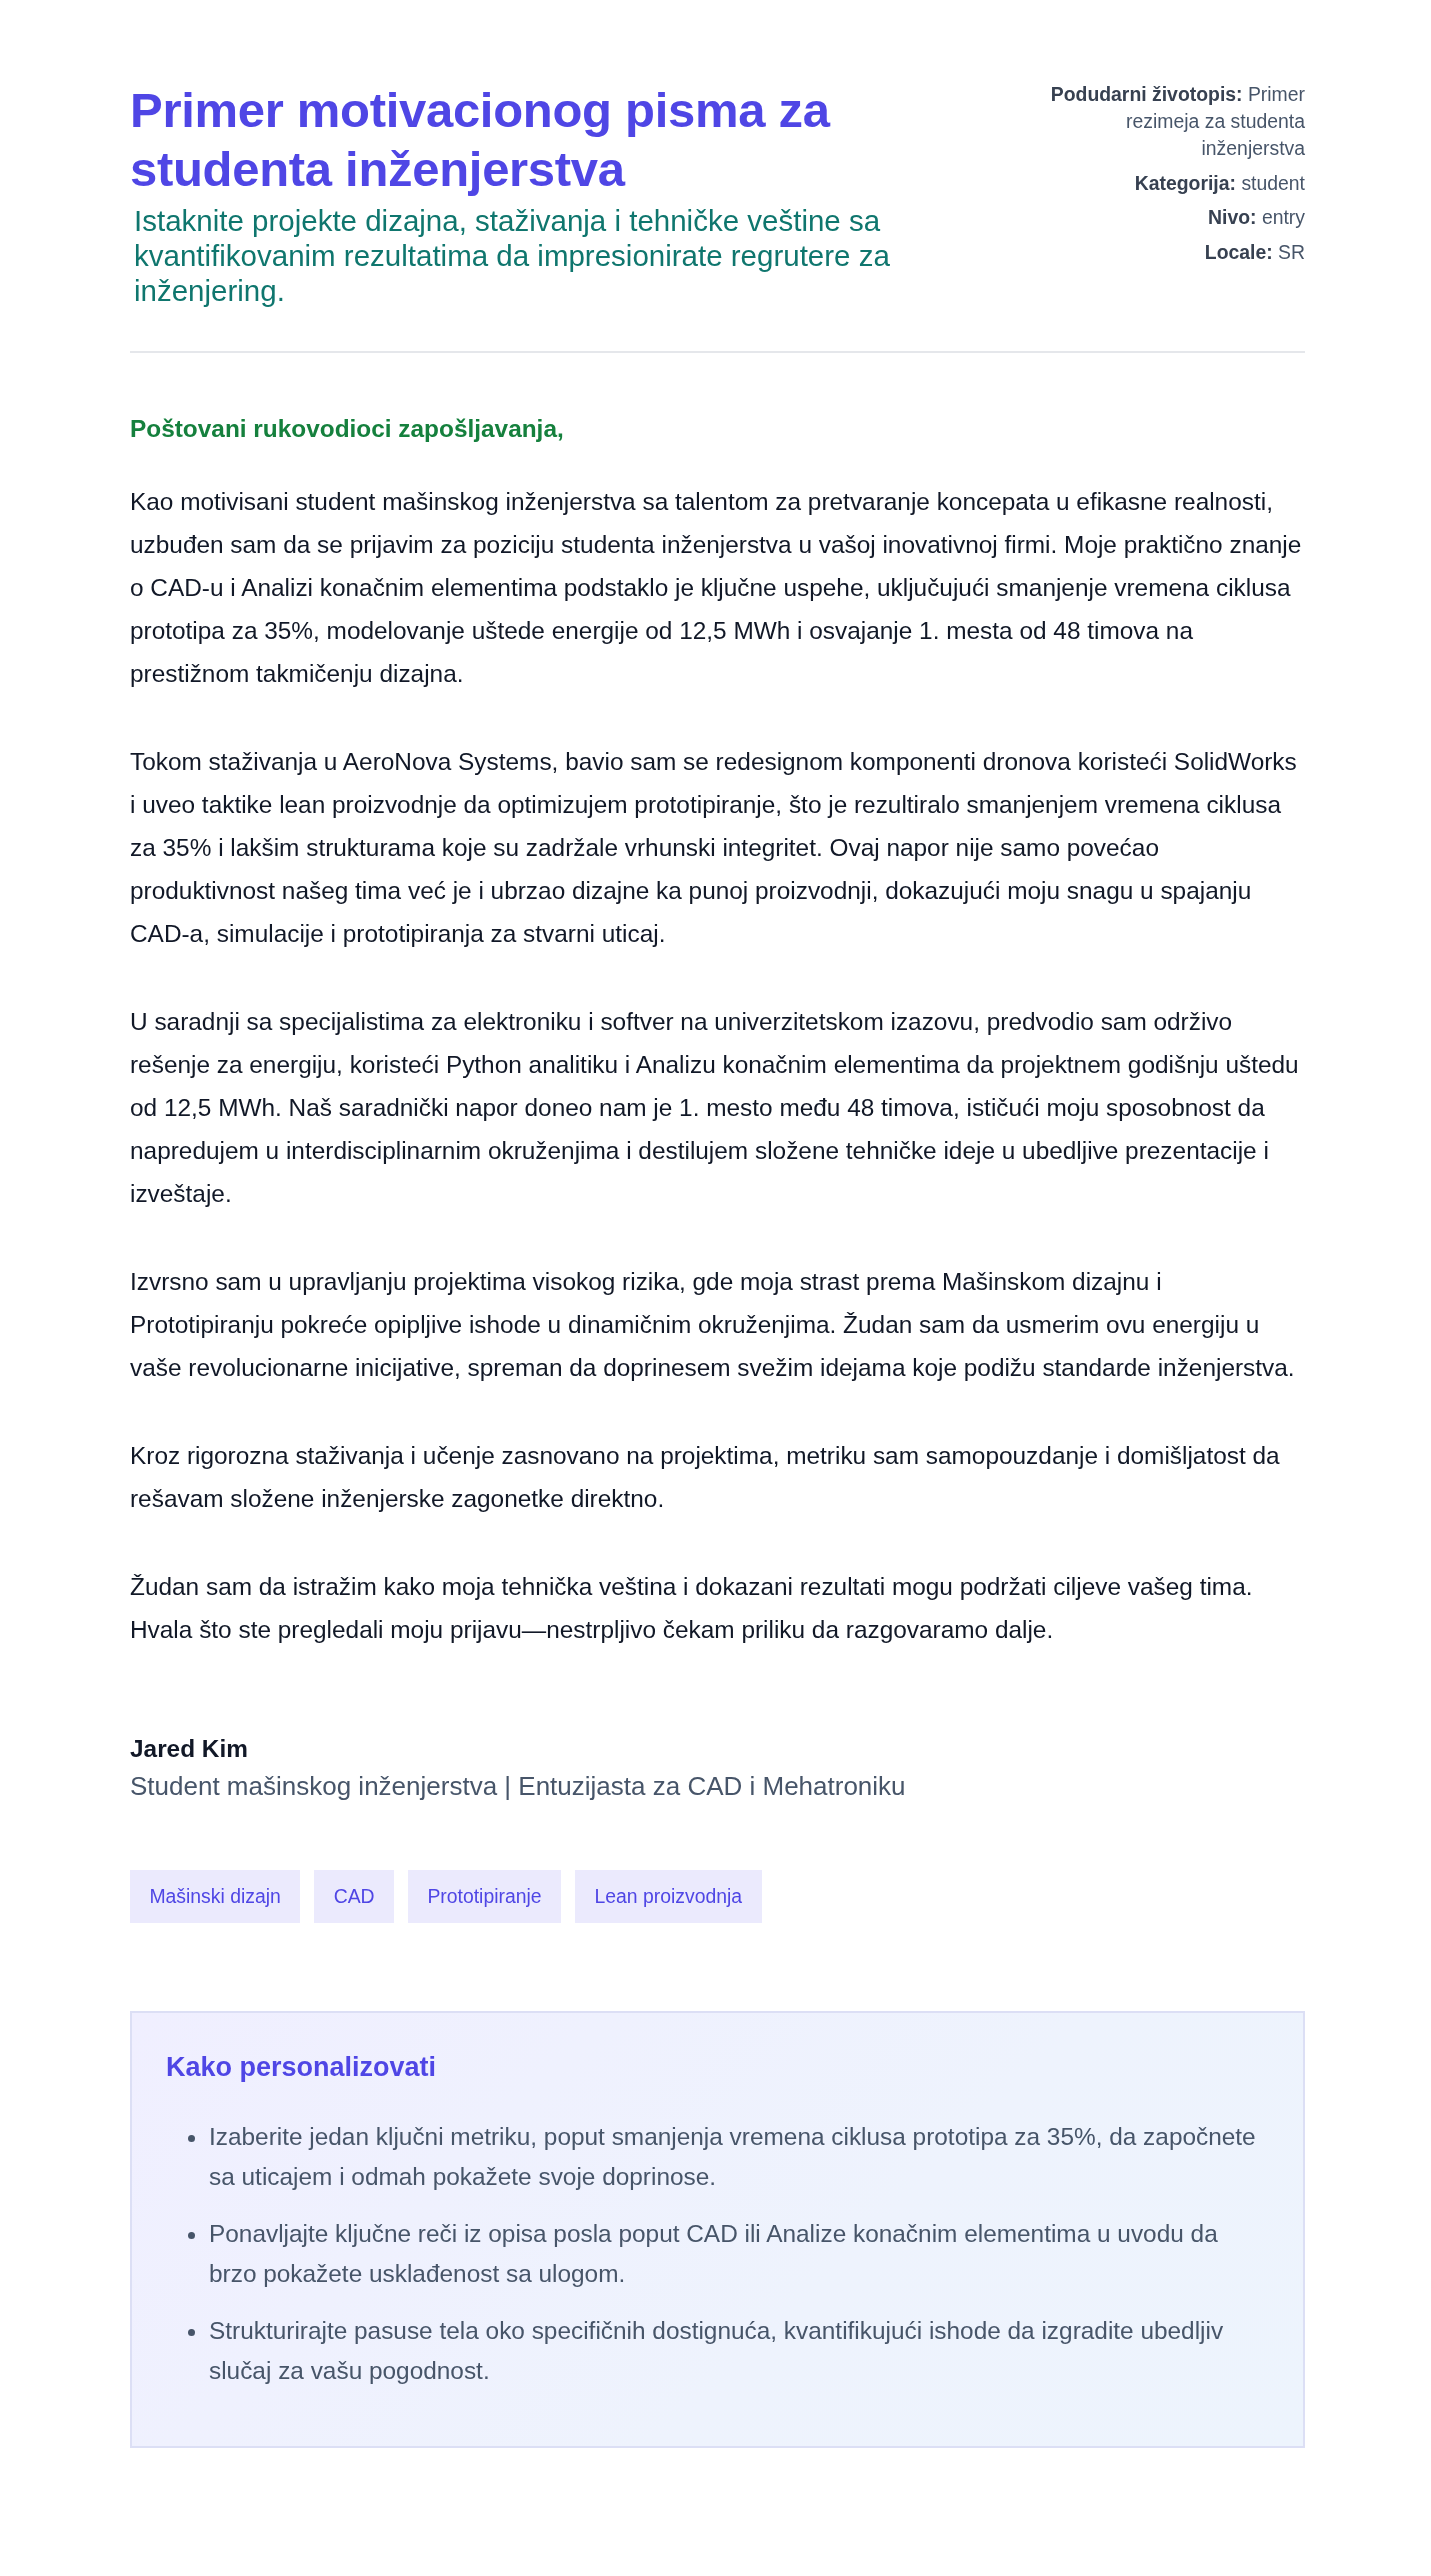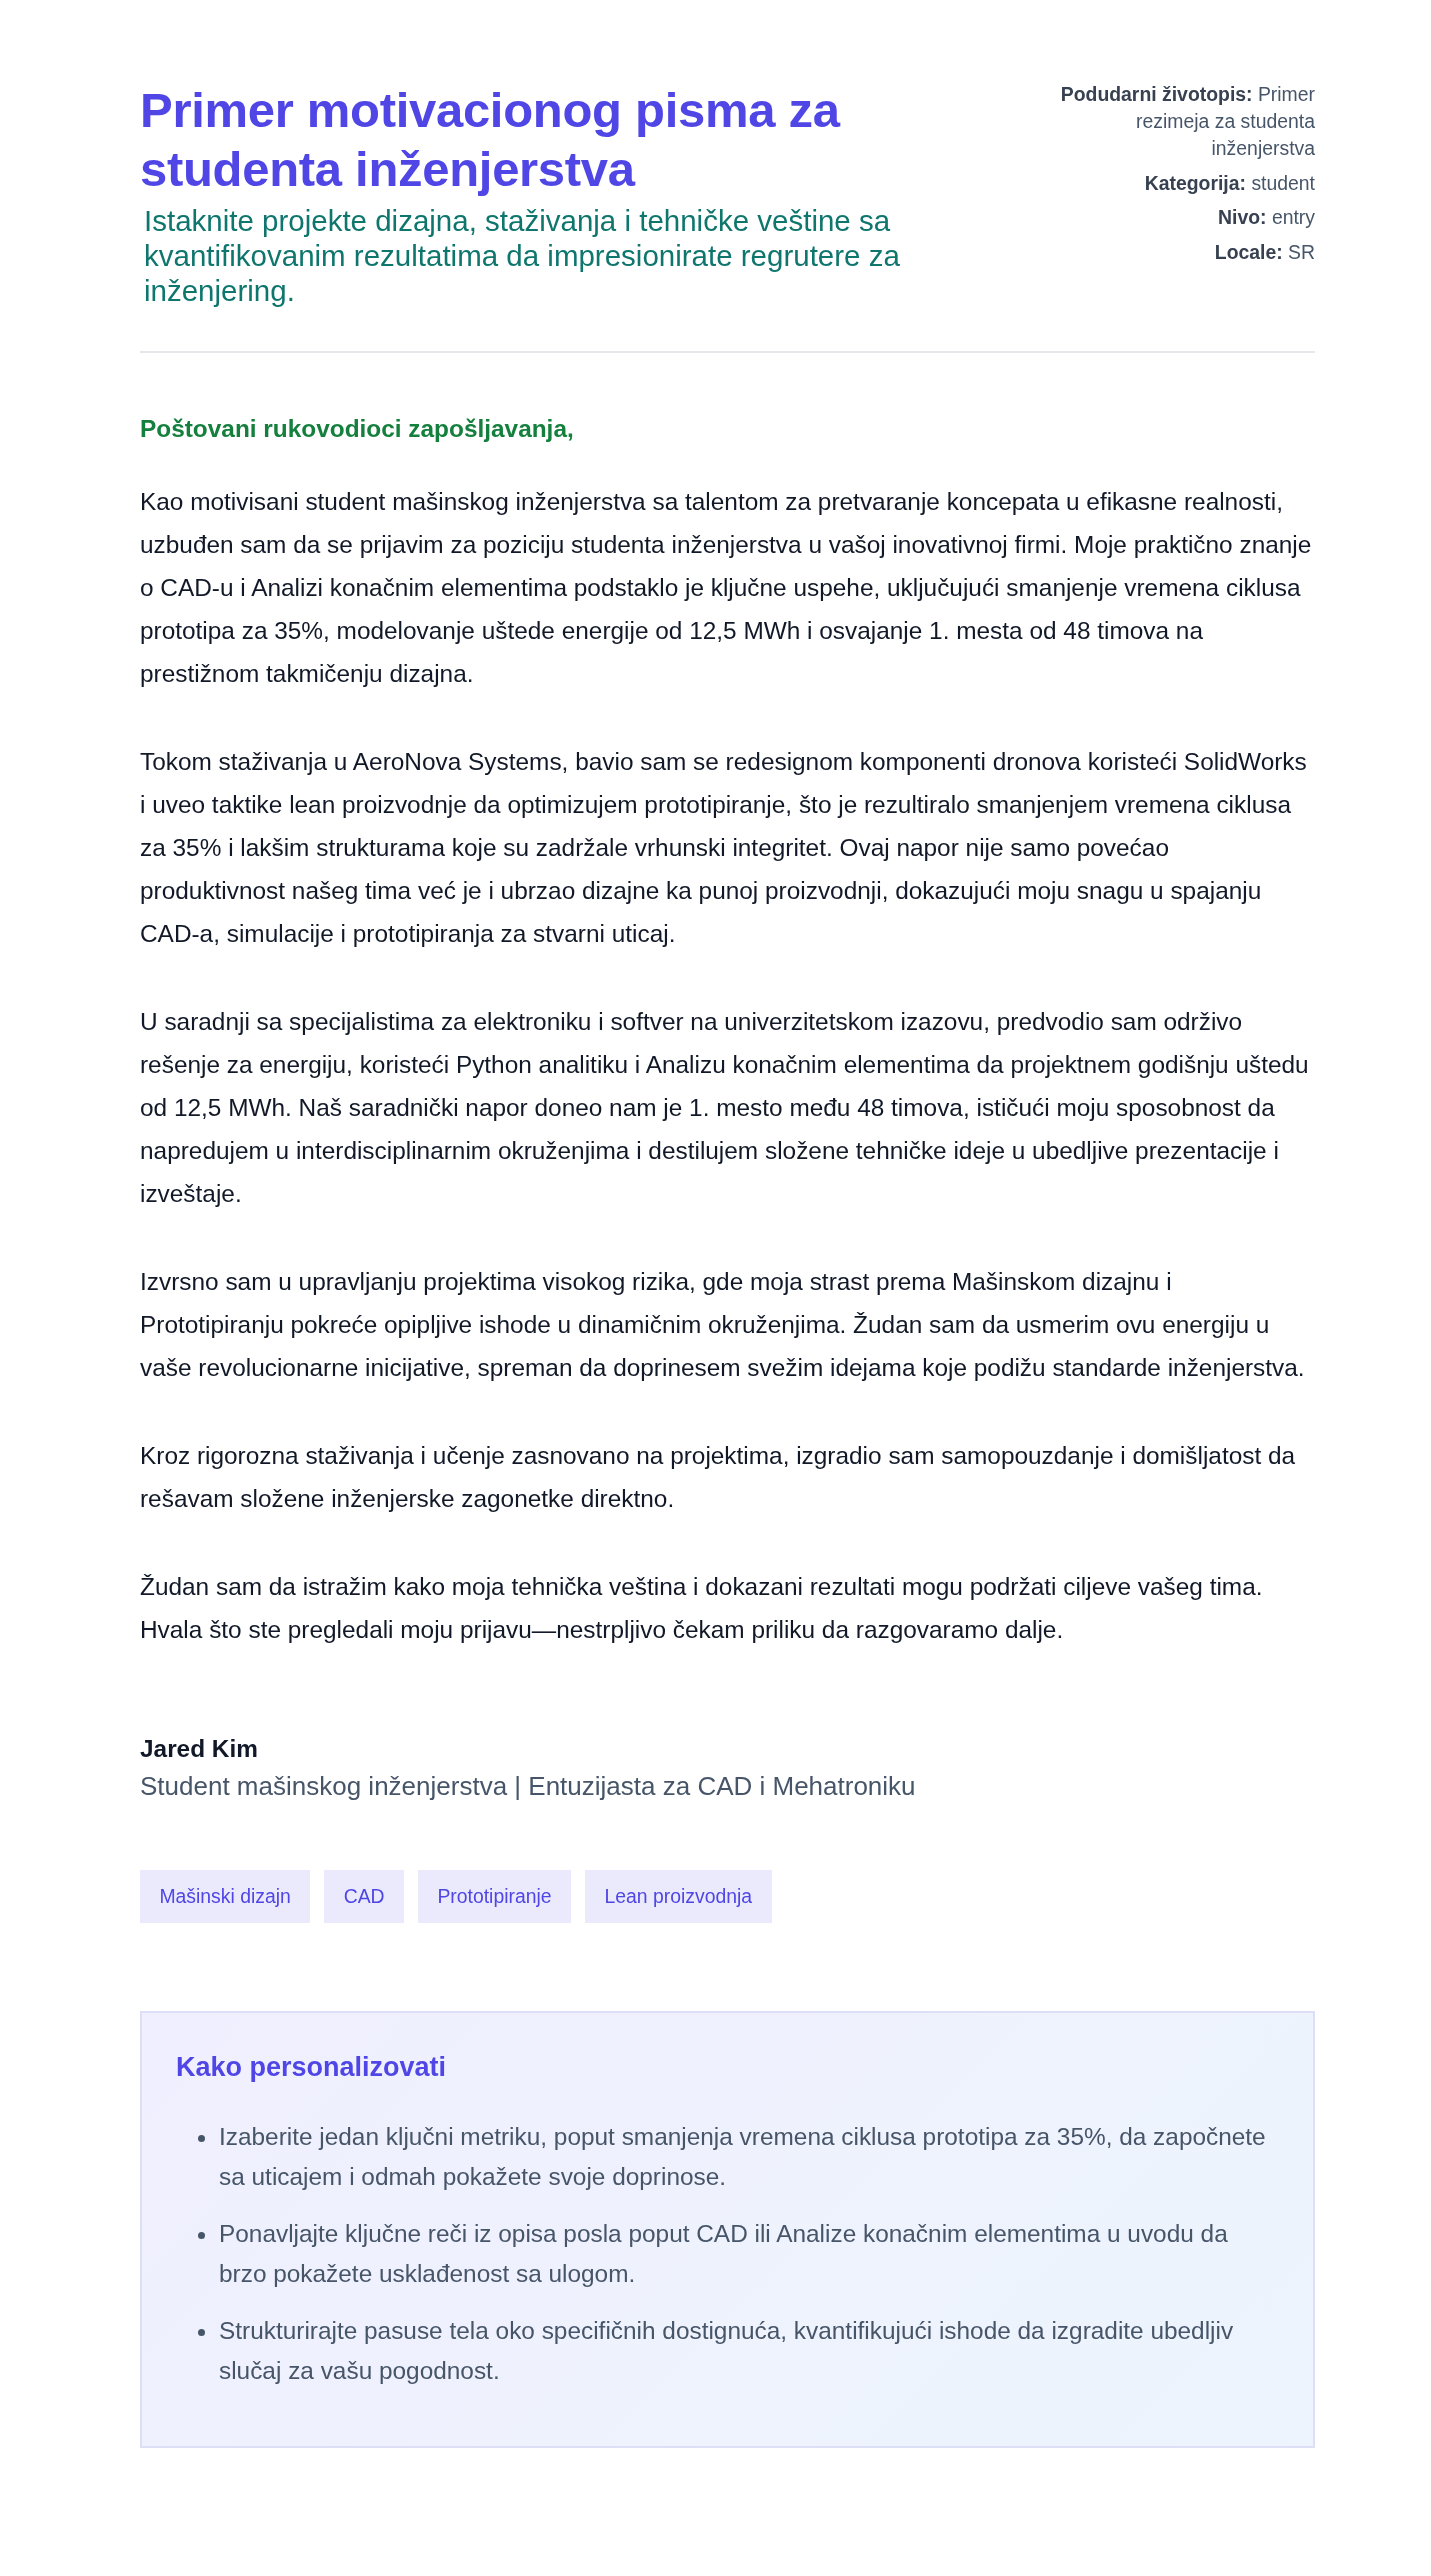--- a/index.html
+++ b/index.html
@@ -9,21 +9,21 @@
       font-family: "Liberation Sans", "DejaVu Sans", sans-serif;
       color: #111827;
     }
     .page {
       position: relative;
       width: 1175px;
       margin: 0 auto;
       padding-top: 81px;
       padding-left: 0;
       box-sizing: border-box;
-      left: 12px;
+      left: 2px;
     }
     header.doc-header {
       display: flex;
       justify-content: space-between;
       align-items: flex-start;
       padding-bottom: 39px;
       border-bottom: 2.5px solid #e5e7eb;
     }
     .header-left { width: 859px; }
     .title {
@@ -145,21 +145,21 @@
     </div>
   </header>
 
   <section>
     <p class="greeting">Poštovani rukovodioci zapošljavanja,</p>
     <div class="body-text">
       <p>Kao motivisani student mašinskog inženjerstva sa talentom za pretvaranje koncepata u efikasne realnosti, uzbuđen sam da se prijavim za poziciju studenta inženjerstva u vašoj inovativnoj firmi. Moje praktično znanje o CAD-u i Analizi konačnim elementima podstaklo je ključne uspehe, uključujući smanjenje vremena ciklusa prototipa za 35%, modelovanje uštede energije od 12,5 MWh i osvajanje 1. mesta od 48 timova na prestižnom takmičenju dizajna.</p>
       <p>Tokom staživanja u AeroNova Systems, bavio sam se redesignom komponenti dronova koristeći SolidWorks i uveo taktike lean proizvodnje da optimizujem prototipiranje, što je rezultiralo smanjenjem vremena ciklusa za 35% i lakšim strukturama koje su zadržale vrhunski integritet. Ovaj napor nije samo povećao produktivnost našeg tima već je i ubrzao dizajne ka punoj proizvodnji, dokazujući moju snagu u spajanju CAD-a, simulacije i prototipiranja za stvarni uticaj.</p>
       <p>U saradnji sa specijalistima za elektroniku i softver na univerzitetskom izazovu, predvodio sam održivo rešenje za energiju, koristeći Python analitiku i Analizu konačnim elementima da projektnem godišnju uštedu od 12,5 MWh. Naš saradnički napor doneo nam je 1. mesto među 48 timova, ističući moju sposobnost da napredujem u interdisciplinarnim okruženjima i destilujem složene tehničke ideje u ubedljive prezentacije i izveštaje.</p>
       <p>Izvrsno sam u upravljanju projektima visokog rizika, gde moja strast prema Mašinskom dizajnu i Prototipiranju pokreće opipljive ishode u dinamičnim okruženjima. Žudan sam da usmerim ovu energiju u vaše revolucionarne inicijative, spreman da doprinesem svežim idejama koje podižu standarde inženjerstva.</p>
-      <p>Kroz rigorozna staživanja i učenje zasnovano na projektima, izgradio sam samopouzdanje i domišljatost da rešavam složene inženjerske zagonetke direktno.</p>
+      <p>Kroz rigorozna staživanja i učenje zasnovano na projektima, metriku sam samopouzdanje i domišljatost da rešavam složene inženjerske zagonetke direktno.</p>
       <p>Žudan sam da istražim kako moja tehnička veština i dokazani rezultati mogu podržati ciljeve vašeg tima. Hvala što ste pregledali moju prijavu—nestrpljivo čekam priliku da razgovaramo dalje.</p>
     </div>
     <div class="signature">
       <div class="sig-name">Jared Kim</div>
       <div class="sig-title">Student mašinskog inženjerstva | Entuzijasta za CAD i Mehatroniku</div>
     </div>
   </section>
 
   <div class="tags">
     <span class="tag">Mašinski dizajn</span>

